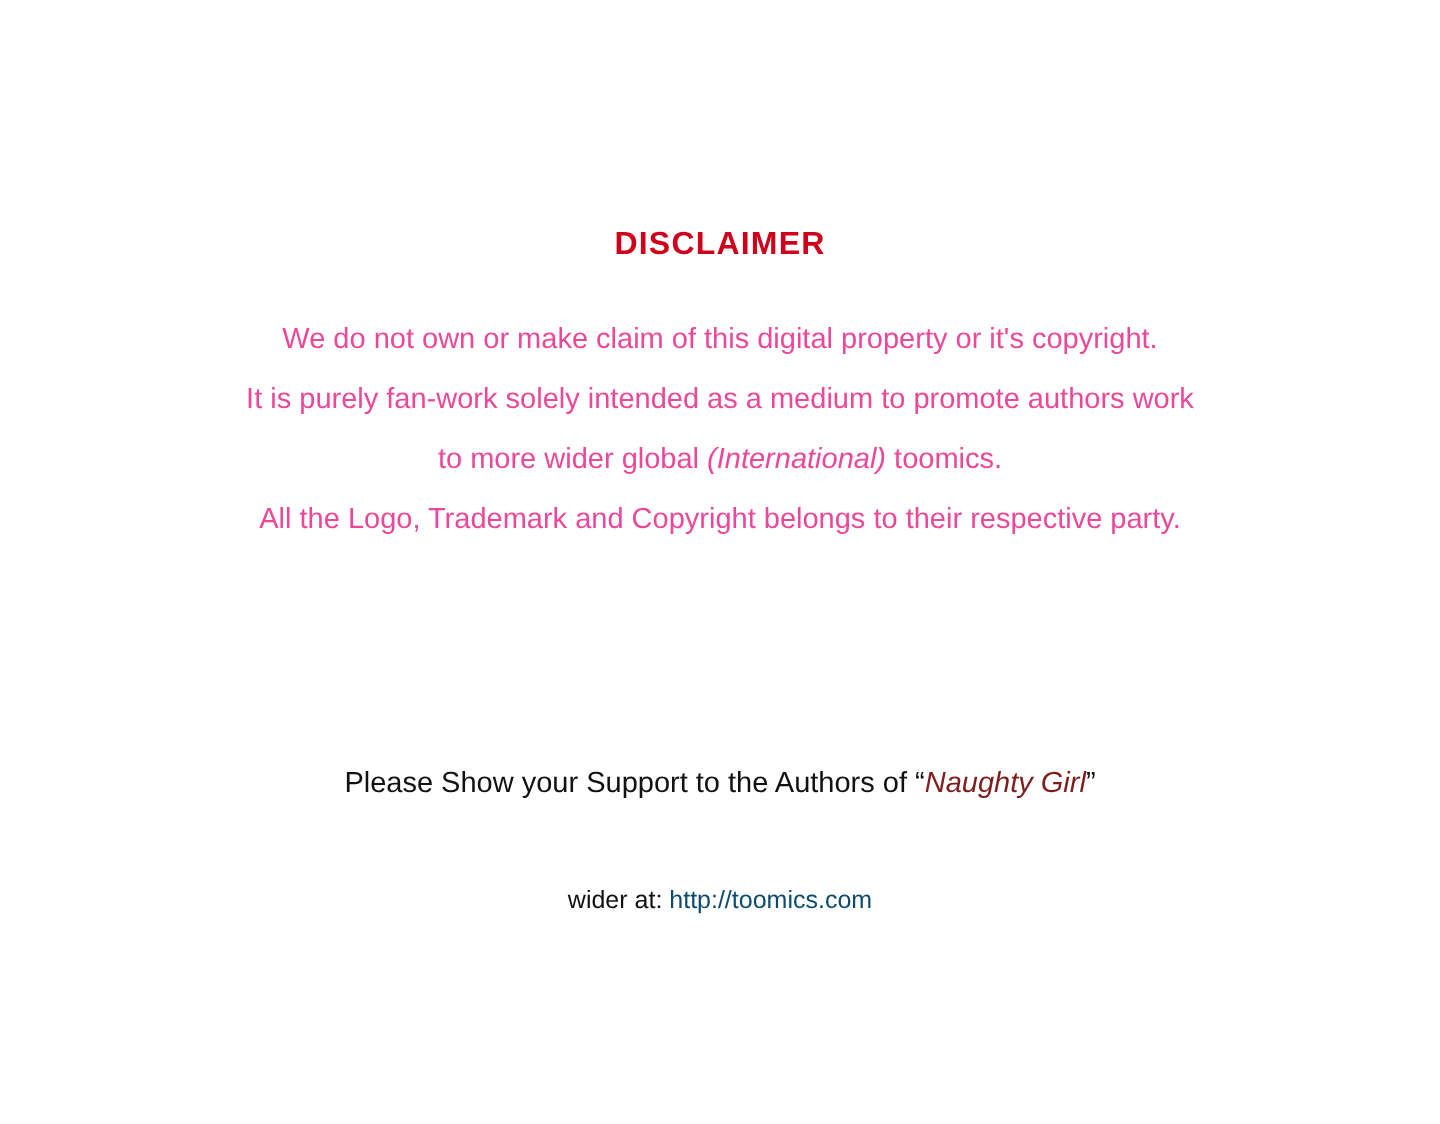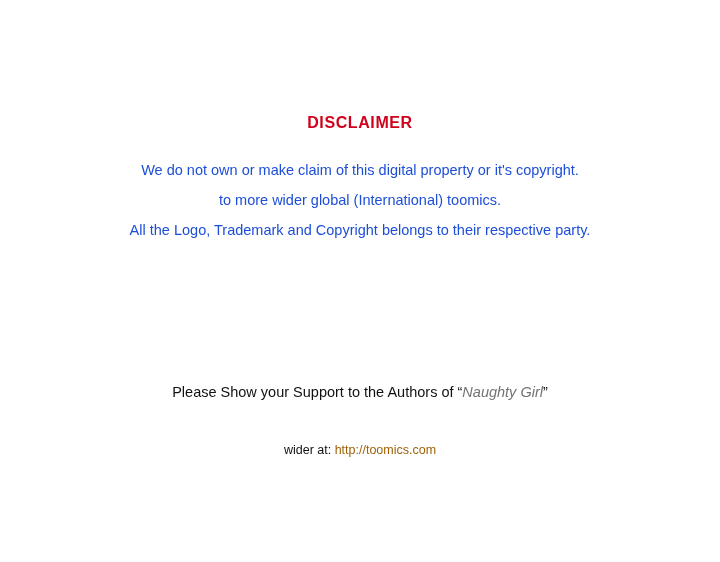--- a/index.html
+++ b/index.html
@@ -32,70 +32,72 @@
     letter-spacing: 0.6px;
   }
   .disclaimer-body {
     position: absolute;
     top: 155px;
     left: 0;
     width: 720px;
     text-align: center;
     font-size: 14.5px;
     line-height: 30px;
-    color: #1d4ed8;
+    color: #ec4899;
   }
   .disclaimer-body .line {
     display: block;
     white-space: nowrap;
   }
   .italic {
+    font-style: italic;
   }
   .support {
     position: absolute;
     top: 379px;
     left: 0;
     width: 720px;
     text-align: center;
     font-size: 14.5px;
     line-height: 26px;
     color: #111111;
   }
   .support .line {
     display: block;
     white-space: nowrap;
   }
   .title-highlight {
-    color: #737373;
+    color: #7f1d1d;
     font-style: italic;
   }
   .visit {
     position: absolute;
     top: 443px;
     left: 0;
     width: 720px;
     text-align: center;
     font-size: 12.5px;
     color: #111111;
   }
   .visit-link {
-    color: #a16207;
+    color: #0c4a6e;
     text-decoration: none;
     margin-top: 24px;
   }
 </style>
 </head>
 <body>
 
 <div class="page">
 
   <div class="disclaimer-title">DISCLAIMER</div>
 
   <div class="disclaimer-body">
     <span class="line">We do not own or make claim of this digital property or it's copyright.</span>
+    <span class="line">It is purely fan-work solely intended as a medium to promote authors work</span>
     <span class="line"><span>to more wider global </span><span class="italic">(International)</span><span> toomics.</span></span>
     <span class="line">All the Logo, Trademark and Copyright belongs to their respective party.</span>
   </div>
 
   <div class="support">
     <span class="line"><span>Please Show your Support to the Authors of “</span><span class="title-highlight">Naughty Girl</span><span>”</span></span>
   </div>
 
   <div class="visit"><span>wider at: </span><a class="visit-link" href="#">http://toomics.com</a></div>
 

